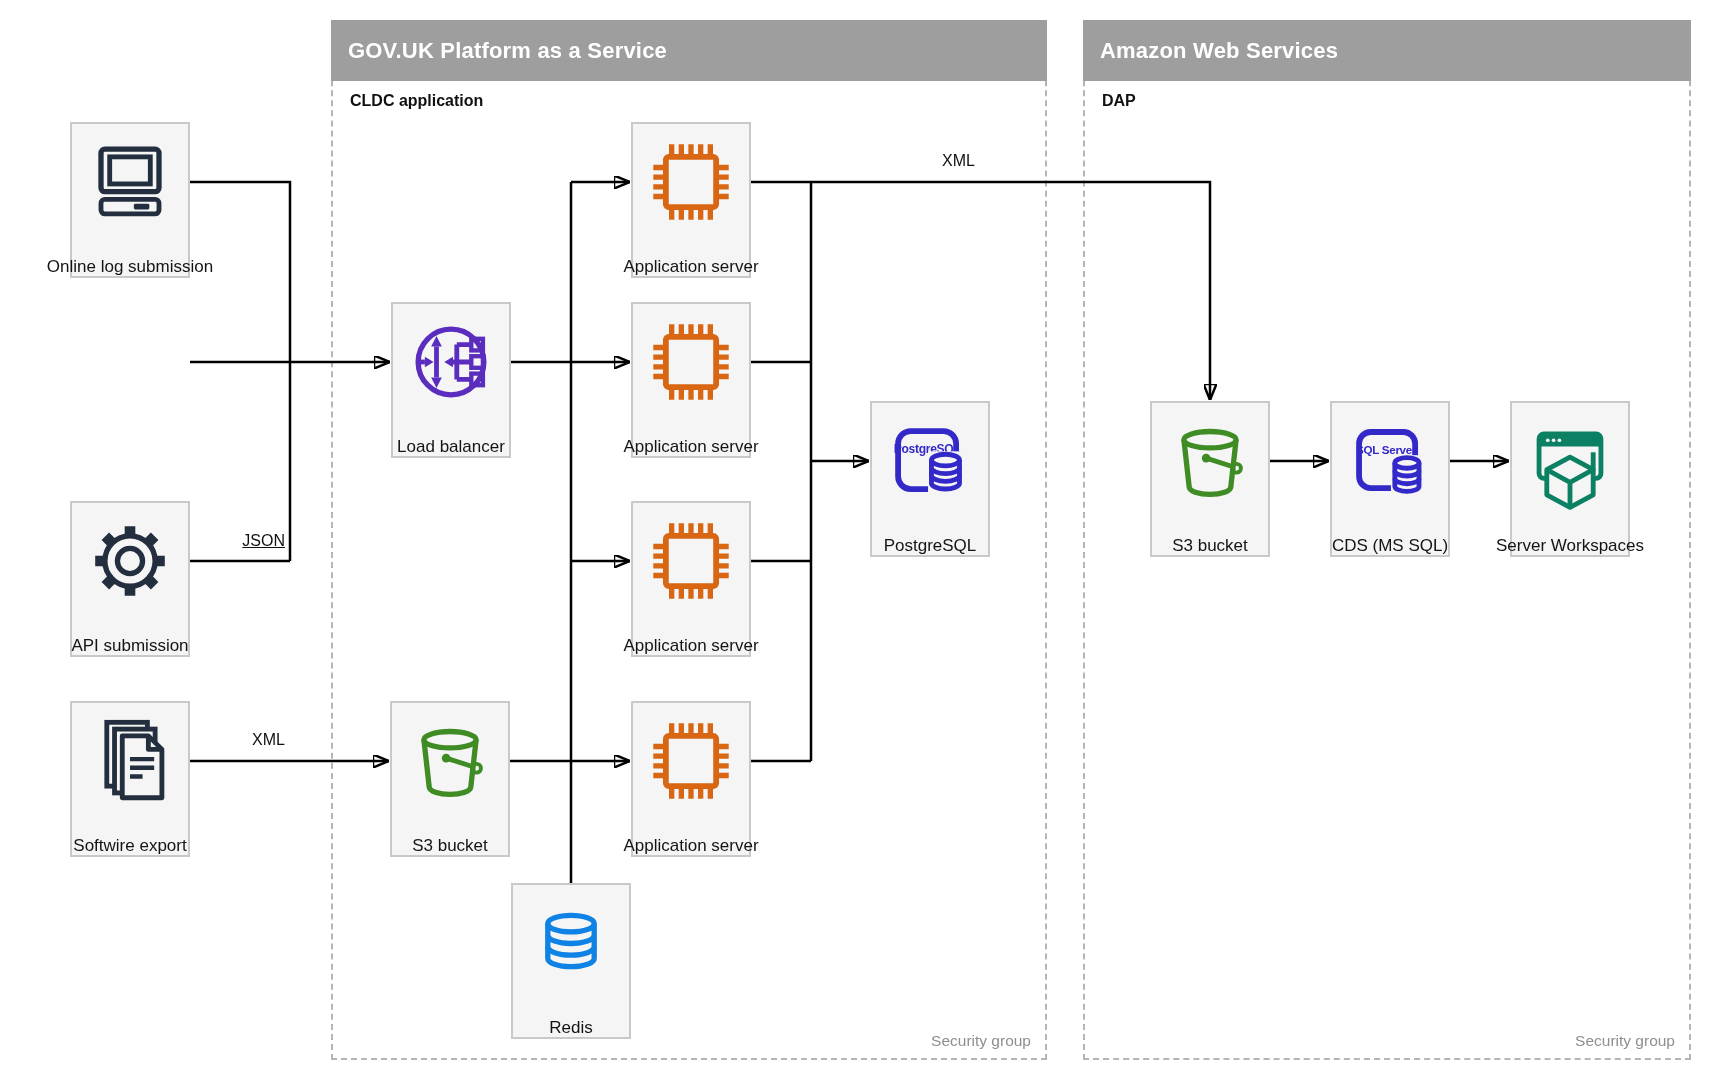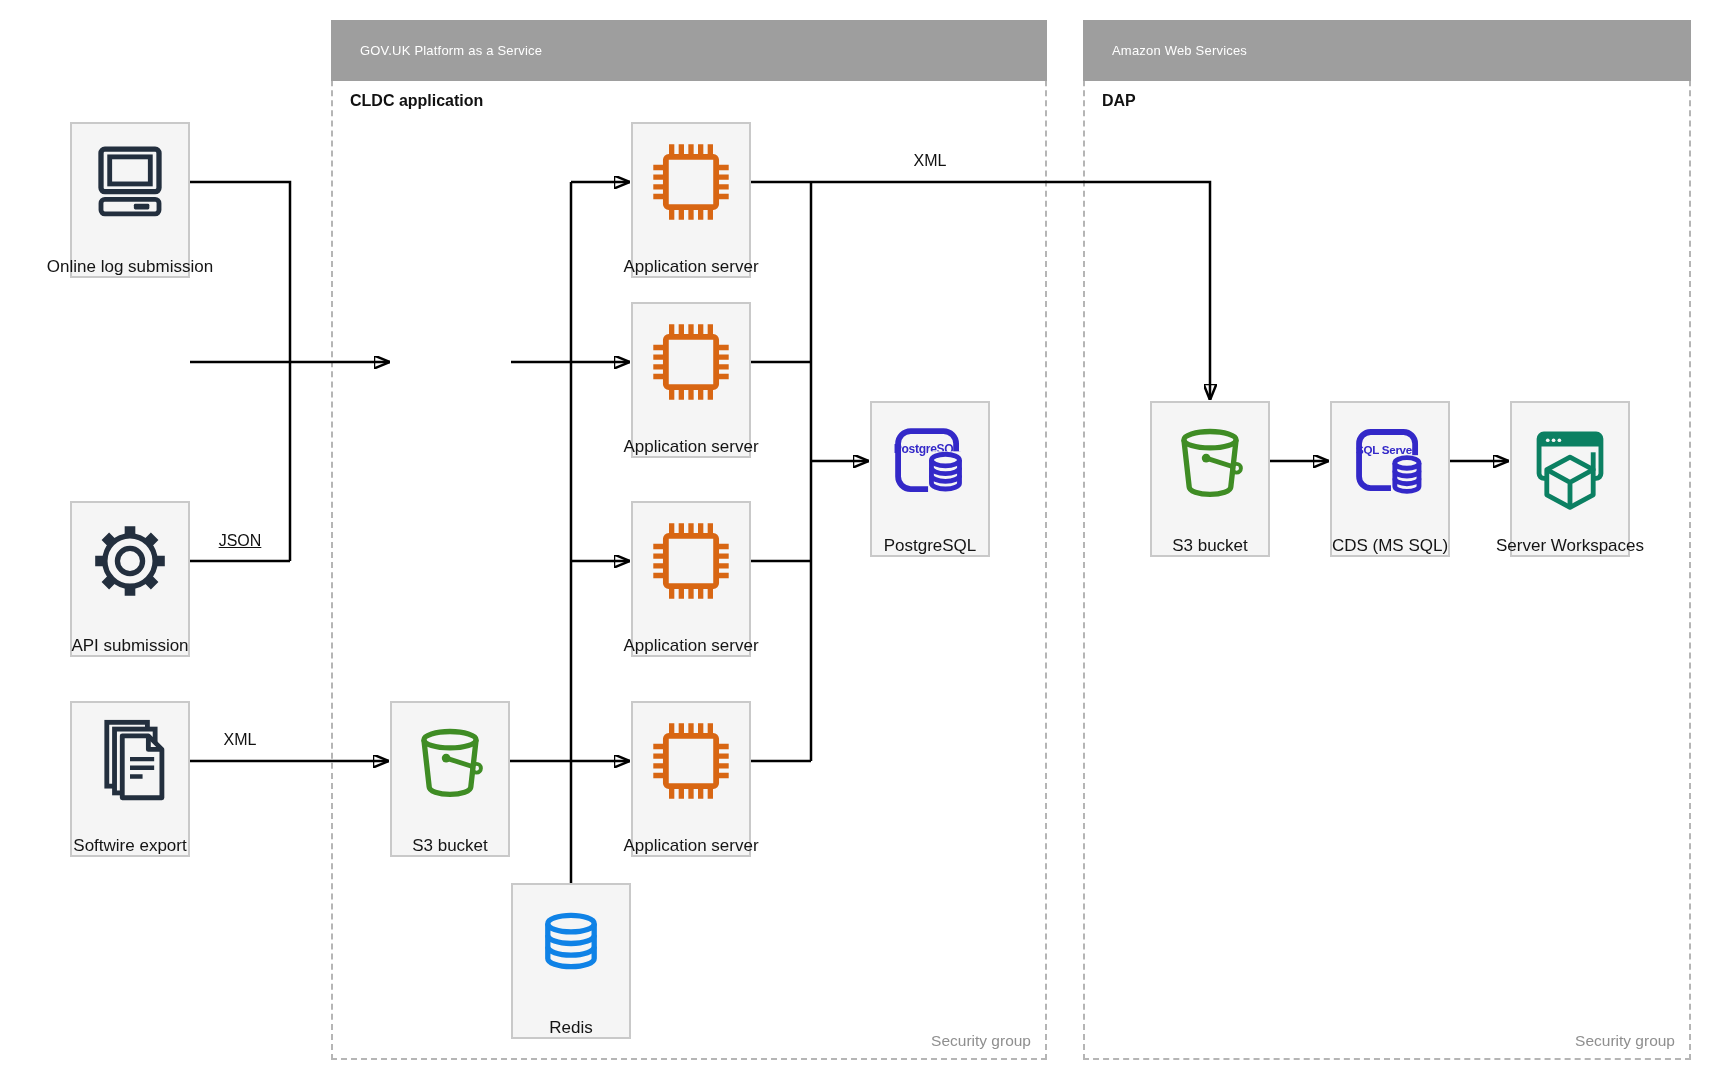--- a/index.html
+++ b/index.html
@@ -4,34 +4,34 @@
 <style>
   html,body{margin:0;padding:0;background:#ffffff;}
   .canvas{
     position:relative;width:1712px;height:1082px;background:#ffffff;overflow:hidden;
     font-family:"Liberation Sans", sans-serif;
   }
   
   .container{position:absolute;top:20px;height:1040px;box-sizing:border-box;
     border-left:2px dashed #b5b5b5;border-right:2px dashed #b5b5b5;border-bottom:2px dashed #b5b5b5;}
   .container .hdr{position:absolute;left:-2px;right:-2px;top:0;height:61px;background:#9e9e9e;}
-  .container .hdr .title{color:#ffffff;font-size:13px;font-weight:normal;line-height:61px;padding-left:29px;
+  .container .hdr .title{color:#ffffff;font-size:22px;font-weight:bold;line-height:61px;padding-left:17px;
     letter-spacing:.2px;white-space:nowrap;}
   .container .sublabel{position:absolute;left:17px;top:72px;font-size:16px;font-weight:bold;color:#111111;}
   .container .footer{position:absolute;right:14px;bottom:8px;font-size:15.5px;color:#8f8f8f;}
   
   .node{position:absolute;width:120px;height:156px;background:#f5f5f5;border:2px solid #c9c9c9;box-sizing:border-box;}
   .node svg.icon{position:absolute;left:0;top:0;width:116px;height:116px;display:block;}
   .nlabel{position:absolute;top:133px;left:50%;transform:translateX(-50%);width:240px;text-align:center;
     font-size:17px;line-height:20px;color:#141414;white-space:nowrap;}
   
   svg.wires{position:absolute;left:0;top:0;pointer-events:none;}
   svg.wires path{fill:none;stroke:#000000;stroke-width:2.5px;}
   
-  .elabel{position:absolute;width:90px;text-align:center;font-size:16px;line-height:20px;color:#111111;}
+  .elabel{position:absolute;width:90px;text-align:right;font-size:16px;line-height:20px;color:#111111;}
   
   .navy{stroke:#232f3e;} .navyfill{fill:#232f3e;}
   .purple{stroke:#5a2dbe;} .purplefill{fill:#5a2dbe;}
   .orange{stroke:#d86613;}
   .green{stroke:#3f8c24;} .greenfill{fill:#3f8c24;}
   .indigo{stroke:#3328c8;} .indigofill{fill:#3328c8;}
   .blue{stroke:#0f82e6;}
   .teal{stroke:#0b8062;} .tealfill{fill:#0b8062;}
 </style>
 </head>
@@ -112,20 +112,36 @@
     <svg class="icon" viewBox="0 0 120 120">
       <rect class="navy" x="36" y="20" width="42" height="66" fill="#f5f5f5" stroke-width="5"></rect>
       <rect class="navy" x="44" y="27" width="42" height="66" fill="#f5f5f5" stroke-width="5"></rect>
       <path class="navy" d="M52,34 H79 L93,48 V98 H52 Z" fill="#f5f5f5" stroke-width="5" stroke-linejoin="round"></path>
       <path class="navy" d="M79,34 V48 H93" fill="none" stroke-width="5" stroke-linejoin="round"></path>
       <path class="navy" d="M60,58 H85 M60,67 H85 M60,76 H73" stroke-width="4.5"></path>
     </svg>
     <div class="nlabel">Softwire export</div>
   </div>
 
+  <div class="node" style="left:391px;top:302px;">
+    <svg class="icon" viewBox="0 0 120 120">
+      <circle class="purple" cx="60" cy="60" r="34" fill="none" stroke-width="5.5"></circle>
+      <path class="purple" d="M45,44 V76" stroke-width="5"></path>
+      <path class="purplefill" d="M45,33 L39.5,44 H50.5 Z" stroke="none"></path>
+      <path class="purplefill" d="M45,87 L39.5,76 H50.5 Z" stroke="none"></path>
+      <path class="purple" d="M28,60 H33" stroke-width="5"></path>
+      <path class="purplefill" d="M42,60 L33,54.5 V65.5 Z" stroke="none"></path>
+      <path class="purple" d="M66,42 V78 M66,42 H82 M61,60 H82 M66,78 H82" stroke-width="5"></path>
+      <path class="purplefill" d="M53,60 L62,54.5 V65.5 Z" stroke="none"></path>
+      <rect class="purple" x="81" y="36" width="12" height="12" fill="none" stroke-width="4.5"></rect>
+      <rect class="purple" x="81" y="54" width="12" height="12" fill="none" stroke-width="4.5"></rect>
+      <rect class="purple" x="81" y="72" width="12" height="12" fill="none" stroke-width="4.5"></rect>
+    </svg>
+    <div class="nlabel">Load balancer</div>
+  </div>
 
   <div class="node" style="left:631px;top:122px;">
     <svg class="icon" viewBox="0 0 120 120">
       <rect class="orange" x="34" y="34" width="52" height="52" rx="3" fill="none" stroke-width="6"></rect>
       <path class="orange" stroke-width="5.5" d="M40,21 V33 M50,21 V33 M60,21 V33 M70,21 V33 M80,21 V33 M40,87 V99 M50,87 V99 M60,87 V99 M70,87 V99 M80,87 V99 M21,45 H33 M21,55 H33 M21,65 H33 M21,75 H33 M87,45 H99 M87,55 H99 M87,65 H99 M87,75 H99"></path>
     </svg>
     <div class="nlabel">Application server</div>
   </div>
 
   <div class="node" style="left:631px;top:302px;">

